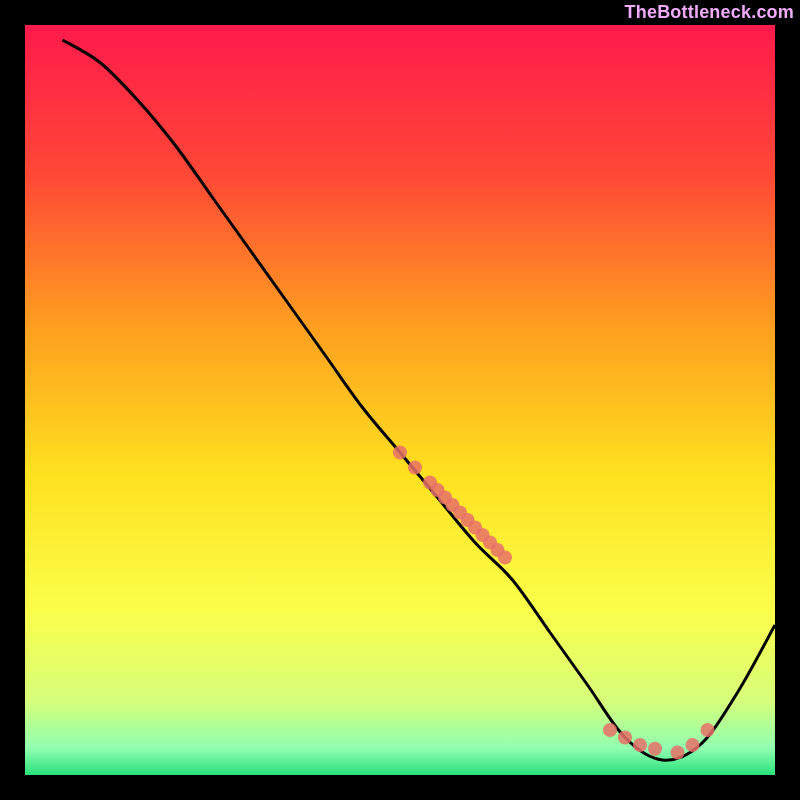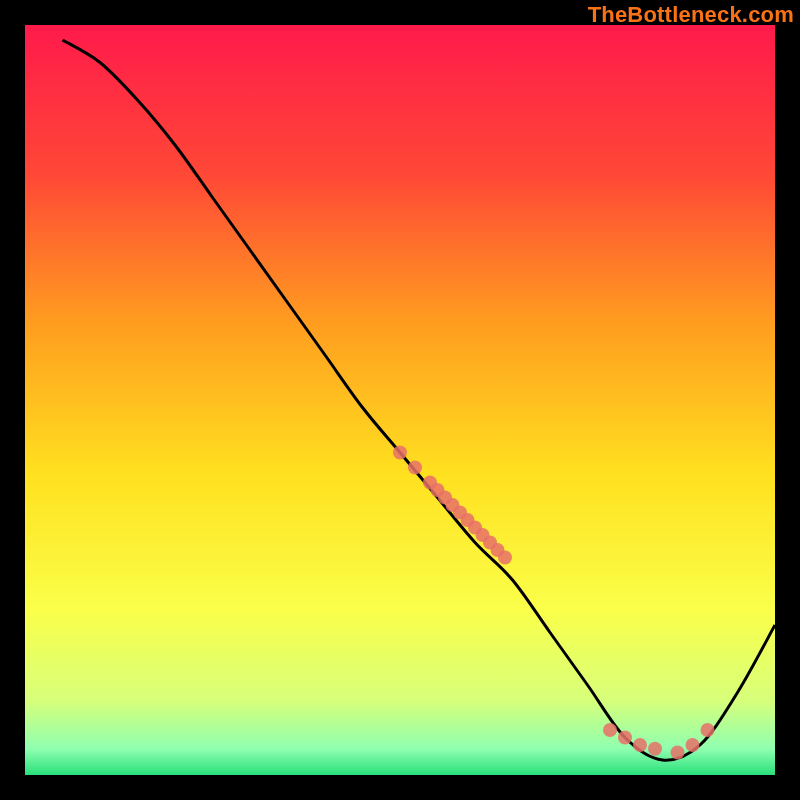--- a/index.html
+++ b/index.html
@@ -20,22 +20,22 @@
     position: absolute;
     left: 25px;
     top: 25px;
     width: 750px;
     height: 750px;
   }
   .watermark {
     position: absolute;
     top: 2px;
     right: 6px;
-    color: #f97316;
-    font-size: 22px;
+    color: #f0abfc;
+    font-size: 18px;
     font-weight: 600;
     letter-spacing: 0.2px;
     user-select: none;
   }
   svg { display: block; }
 </style>
 </head>
 <body>
 
 <div class="stage">

